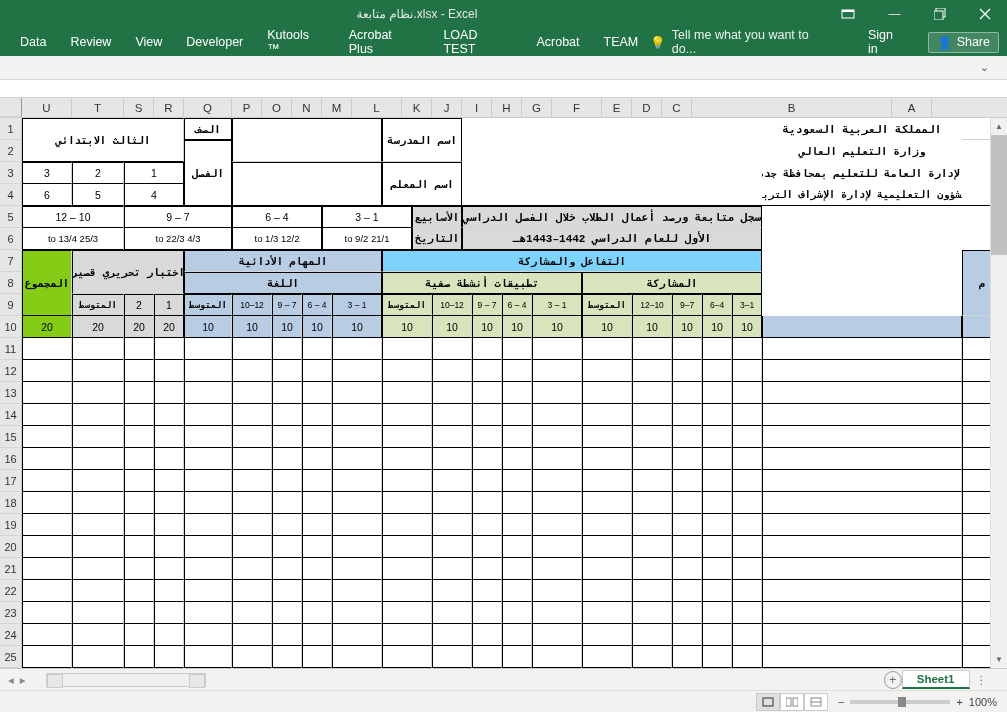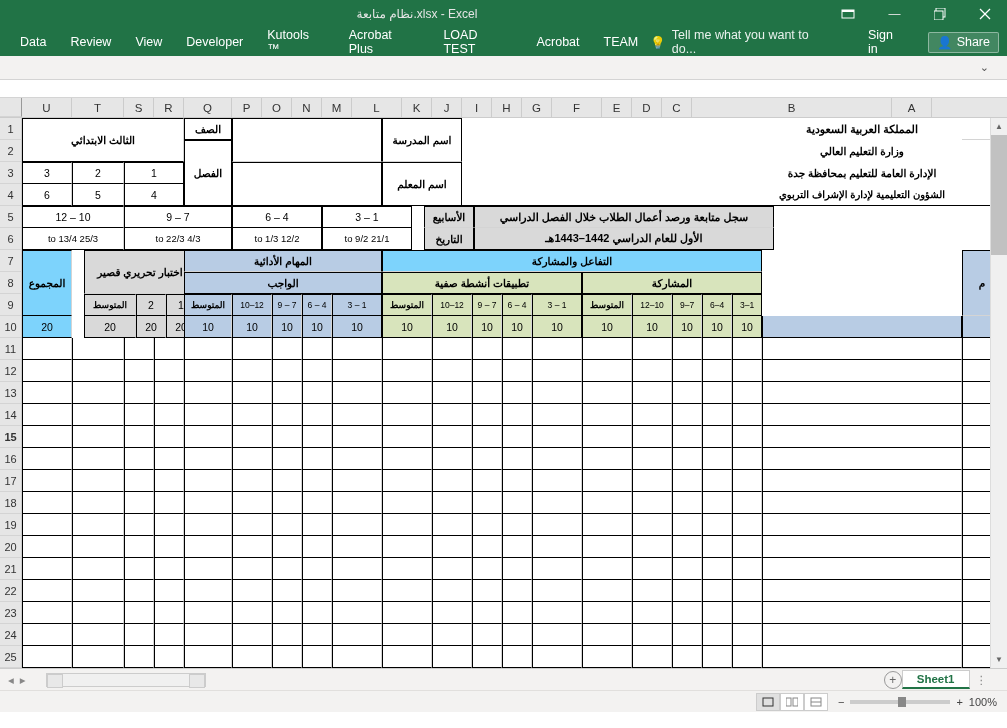--- a/index.html
+++ b/index.html
@@ -27,32 +27,32 @@
 
 .grid-wrap { position: relative; height: 570px; background: #fff; overflow:hidden;}
 .colhdr-row { display: flex; height: 20px; background: #e6e6e6; border-bottom: 1px solid #ccc; }
 .rowhdr { width: 22px; background: #e6e6e6; border-right: 1px solid #ccc; border-bottom: 1px solid #d4d4d4; display:flex; align-items:center; justify-content:center; font-size:11px; color:#333;}
 .colhdr { border-right: 1px solid #ccc; display:flex; align-items:center; justify-content:center; font-size:11.5px; color:#333; background:#e6e6e6;}
 
 .sheet { position:relative; }
 .row { display:flex; height: 20px; }
 .row.h24 { height:22px; }
 .cell { border-right:1px solid #d4d4d4; border-bottom:1px solid #d4d4d4; font-size:10.5px; display:flex; align-items:center; justify-content:center; overflow:hidden; white-space:nowrap; direction:rtl;}
-.cell.bold { font-weight:bold; }
+.cell.bold { font-weight:bold;font-family:Liberation Mono, monospace; }
 .bb { border-bottom:1.5px solid #000; }
 .bt { border-top:1.5px solid #000; }
 .bl { border-left:1.5px solid #000; }
 .br { border-right:1.5px solid #000; }
 
 .bg-tan { background:#fde9d9; }
 .bg-blue { background:#b8cce4; }
-.bg-gray { background:#d9d9d9;margin-left:12px; }
+.bg-gray { background:#d9d9d9; }
 .bg-green1 { background:#7dd3fc;text-align:right; }
 .bg-green2 { background:#d8e4bc; }
-.bg-orange { background:#7dd3fc; }
+.bg-orange { background:#84cc16; }
 
 
 .sheet-tabs { height: 22px; border-top:1px solid #ccc; background:#f3f2f1; display:flex; align-items:center; font-size:11.5px;}
 .sheet-tabs .nav { display:flex; gap:2px; padding:0 6px; color:#888;}
 .sheet-tabs .nav span { cursor:pointer; padding:0 2px;}
 .sheet-tabs .tab-area { flex:1; display:flex; align-items:center; justify-content:flex-end; padding-right:20px;}
 .sheet-tab { background:#fff; border:1px solid #ccc; border-bottom:2px solid #217346; padding:2px 14px; font-weight:600; color:#217346;}
 .add-sheet { margin-left:8px; width:18px; height:18px; border:1px solid #999; border-radius:50%; display:flex; align-items:center; justify-content:center; color:#666; cursor:pointer; font-size:12px;}
 .hscroll { width:160px; height:14px; background:#f0f0f0; border:1px solid #ccc; margin-left:12px; position:relative;}
 .hscroll::before, .hscroll::after { content:''; position:absolute; top:0; width:14px; height:12px; background:#e8e8e8; border:1px solid #ccc;}
@@ -218,21 +218,21 @@
       <div class="rowhdr">7</div>
       <div class="cell bold bg-orange bl bt bb" style="width:50px;position:absolute;left:22px;top:132px;height:66px;">المجموع</div>
       <div class="cell bold bg-gray bl bt br" style="width:112px;position:absolute;left:72px;top:132px;height:44px;font-size:10.5px;">اختبار تحريري قصير</div>
       <div class="cell bold bg-blue bl bt br" style="width:198px;position:absolute;left:184px;top:132px;height:22px;">المهام الأدائية</div>
       <div class="cell bold bg-green1 bl bt br" style="width:380px;position:absolute;left:382px;top:132px;height:22px;">التفاعل والمشاركة</div>
       <div class="cell bold bg-blue bl bt br" style="width:40px;position:absolute;left:962px;top:132px;height:66px;border-right:1.5px solid #000;">م</div>
     </div>
 
     <div class="row h24">
       <div class="rowhdr">8</div>
-      <div class="cell bold bg-blue bl bt br bb" style="width:198px;position:absolute;left:184px;top:154px;height:22px;">الواجب</div>
+      <div class="cell bold bg-blue bl bt br bb" style="width:198px;position:absolute;left:184px;top:154px;height:22px;">اللغة</div>
       <div class="cell bold bg-green2 bl bt br bb" style="width:200px;position:absolute;left:382px;top:154px;height:22px;">تطبيقات أنشطة صفية</div>
       <div class="cell bold bg-green2 bl bt br bb" style="width:180px;position:absolute;left:582px;top:154px;height:22px;">المشاركة</div>
     </div>
 
     <div class="row h24">
       <div class="rowhdr">9</div>
       <div class="cell bold bg-gray bl bt bb" style="width:52px;position:absolute;left:72px;top:176px;height:22px;font-size:9px;">المتوسط</div>
       <div class="cell bg-gray bl bt bb" style="width:30px;position:absolute;left:124px;top:176px;height:22px;">2</div>
       <div class="cell bg-gray bl bt bb br" style="width:30px;position:absolute;left:154px;top:176px;height:22px;">1</div>
       <div class="cell bold bg-blue bl bt bb" style="width:48px;position:absolute;left:184px;top:176px;height:22px;font-size:9px;">المتوسط</div>
@@ -367,21 +367,21 @@
           <div class="cell bl bb" style="width:30px;position:absolute;left:502px;height:22px;"></div>
           <div class="cell bl bb" style="width:50px;position:absolute;left:532px;height:22px;"></div>
           <div class="cell bl bb" style="width:50px;position:absolute;left:582px;height:22px;"></div>
           <div class="cell bl bb" style="width:40px;position:absolute;left:632px;height:22px;"></div>
           <div class="cell bl bb" style="width:30px;position:absolute;left:672px;height:22px;"></div>
           <div class="cell bl bb" style="width:30px;position:absolute;left:702px;height:22px;"></div>
           <div class="cell bl bb" style="width:30px;position:absolute;left:732px;height:22px;"></div>
           <div class="cell bl bb" style="width:200px;position:absolute;left:762px;height:22px;"></div>
           <div class="cell bl bb" style="width:40px;position:absolute;left:962px;height:22px;border-right:1.5px solid #000;"></div>
         </div>
-        <div class="row h24" style="position:absolute;top:88px;left:0;width:1002px;font-weight:bold;">
+        <div class="row h24" style="position:absolute;top:88px;left:0;width:1002px;">
           <div class="rowhdr">15</div>
           <div class="cell bl bb" style="width:50px;position:absolute;left:22px;height:22px;"></div>
           <div class="cell bl bb" style="width:52px;position:absolute;left:72px;height:22px;"></div>
           <div class="cell bl bb" style="width:30px;position:absolute;left:124px;height:22px;"></div>
           <div class="cell bl bb" style="width:30px;position:absolute;left:154px;height:22px;"></div>
           <div class="cell bl bb" style="width:48px;position:absolute;left:184px;height:22px;"></div>
           <div class="cell bl bb" style="width:40px;position:absolute;left:232px;height:22px;"></div>
           <div class="cell bl bb" style="width:30px;position:absolute;left:272px;height:22px;"></div>
           <div class="cell bl bb" style="width:30px;position:absolute;left:302px;height:22px;"></div>
           <div class="cell bl bb" style="width:50px;position:absolute;left:332px;height:22px;"></div>

